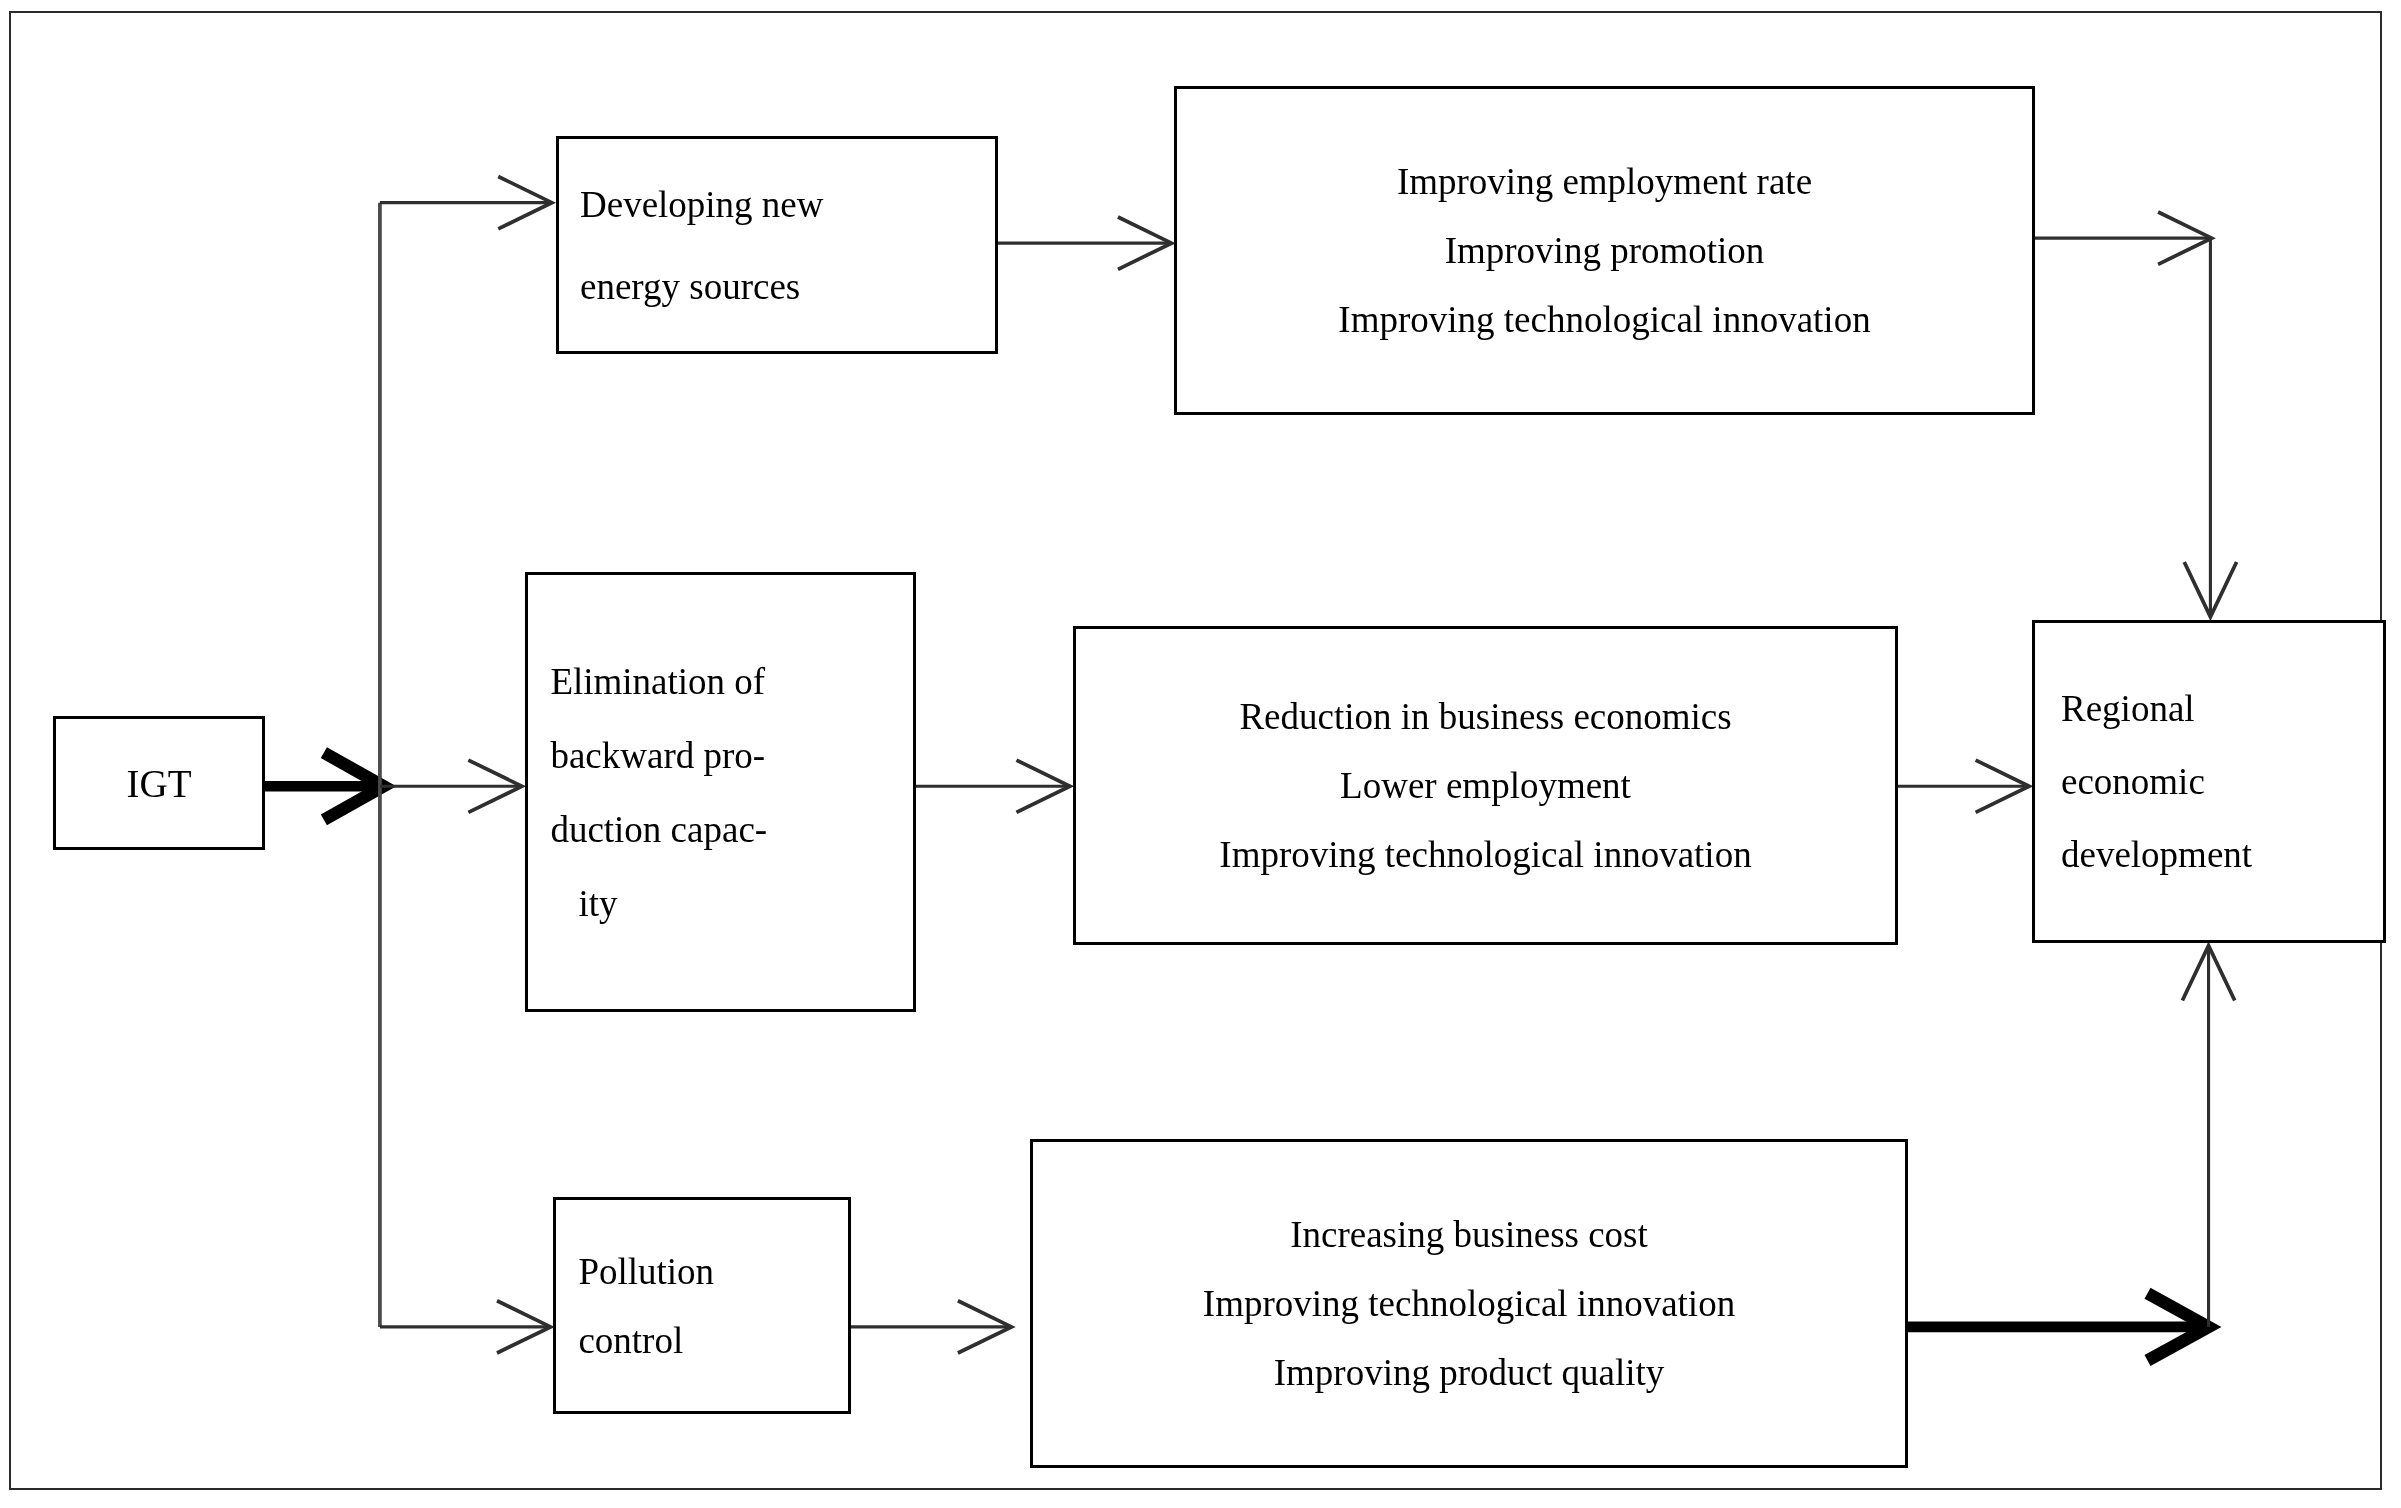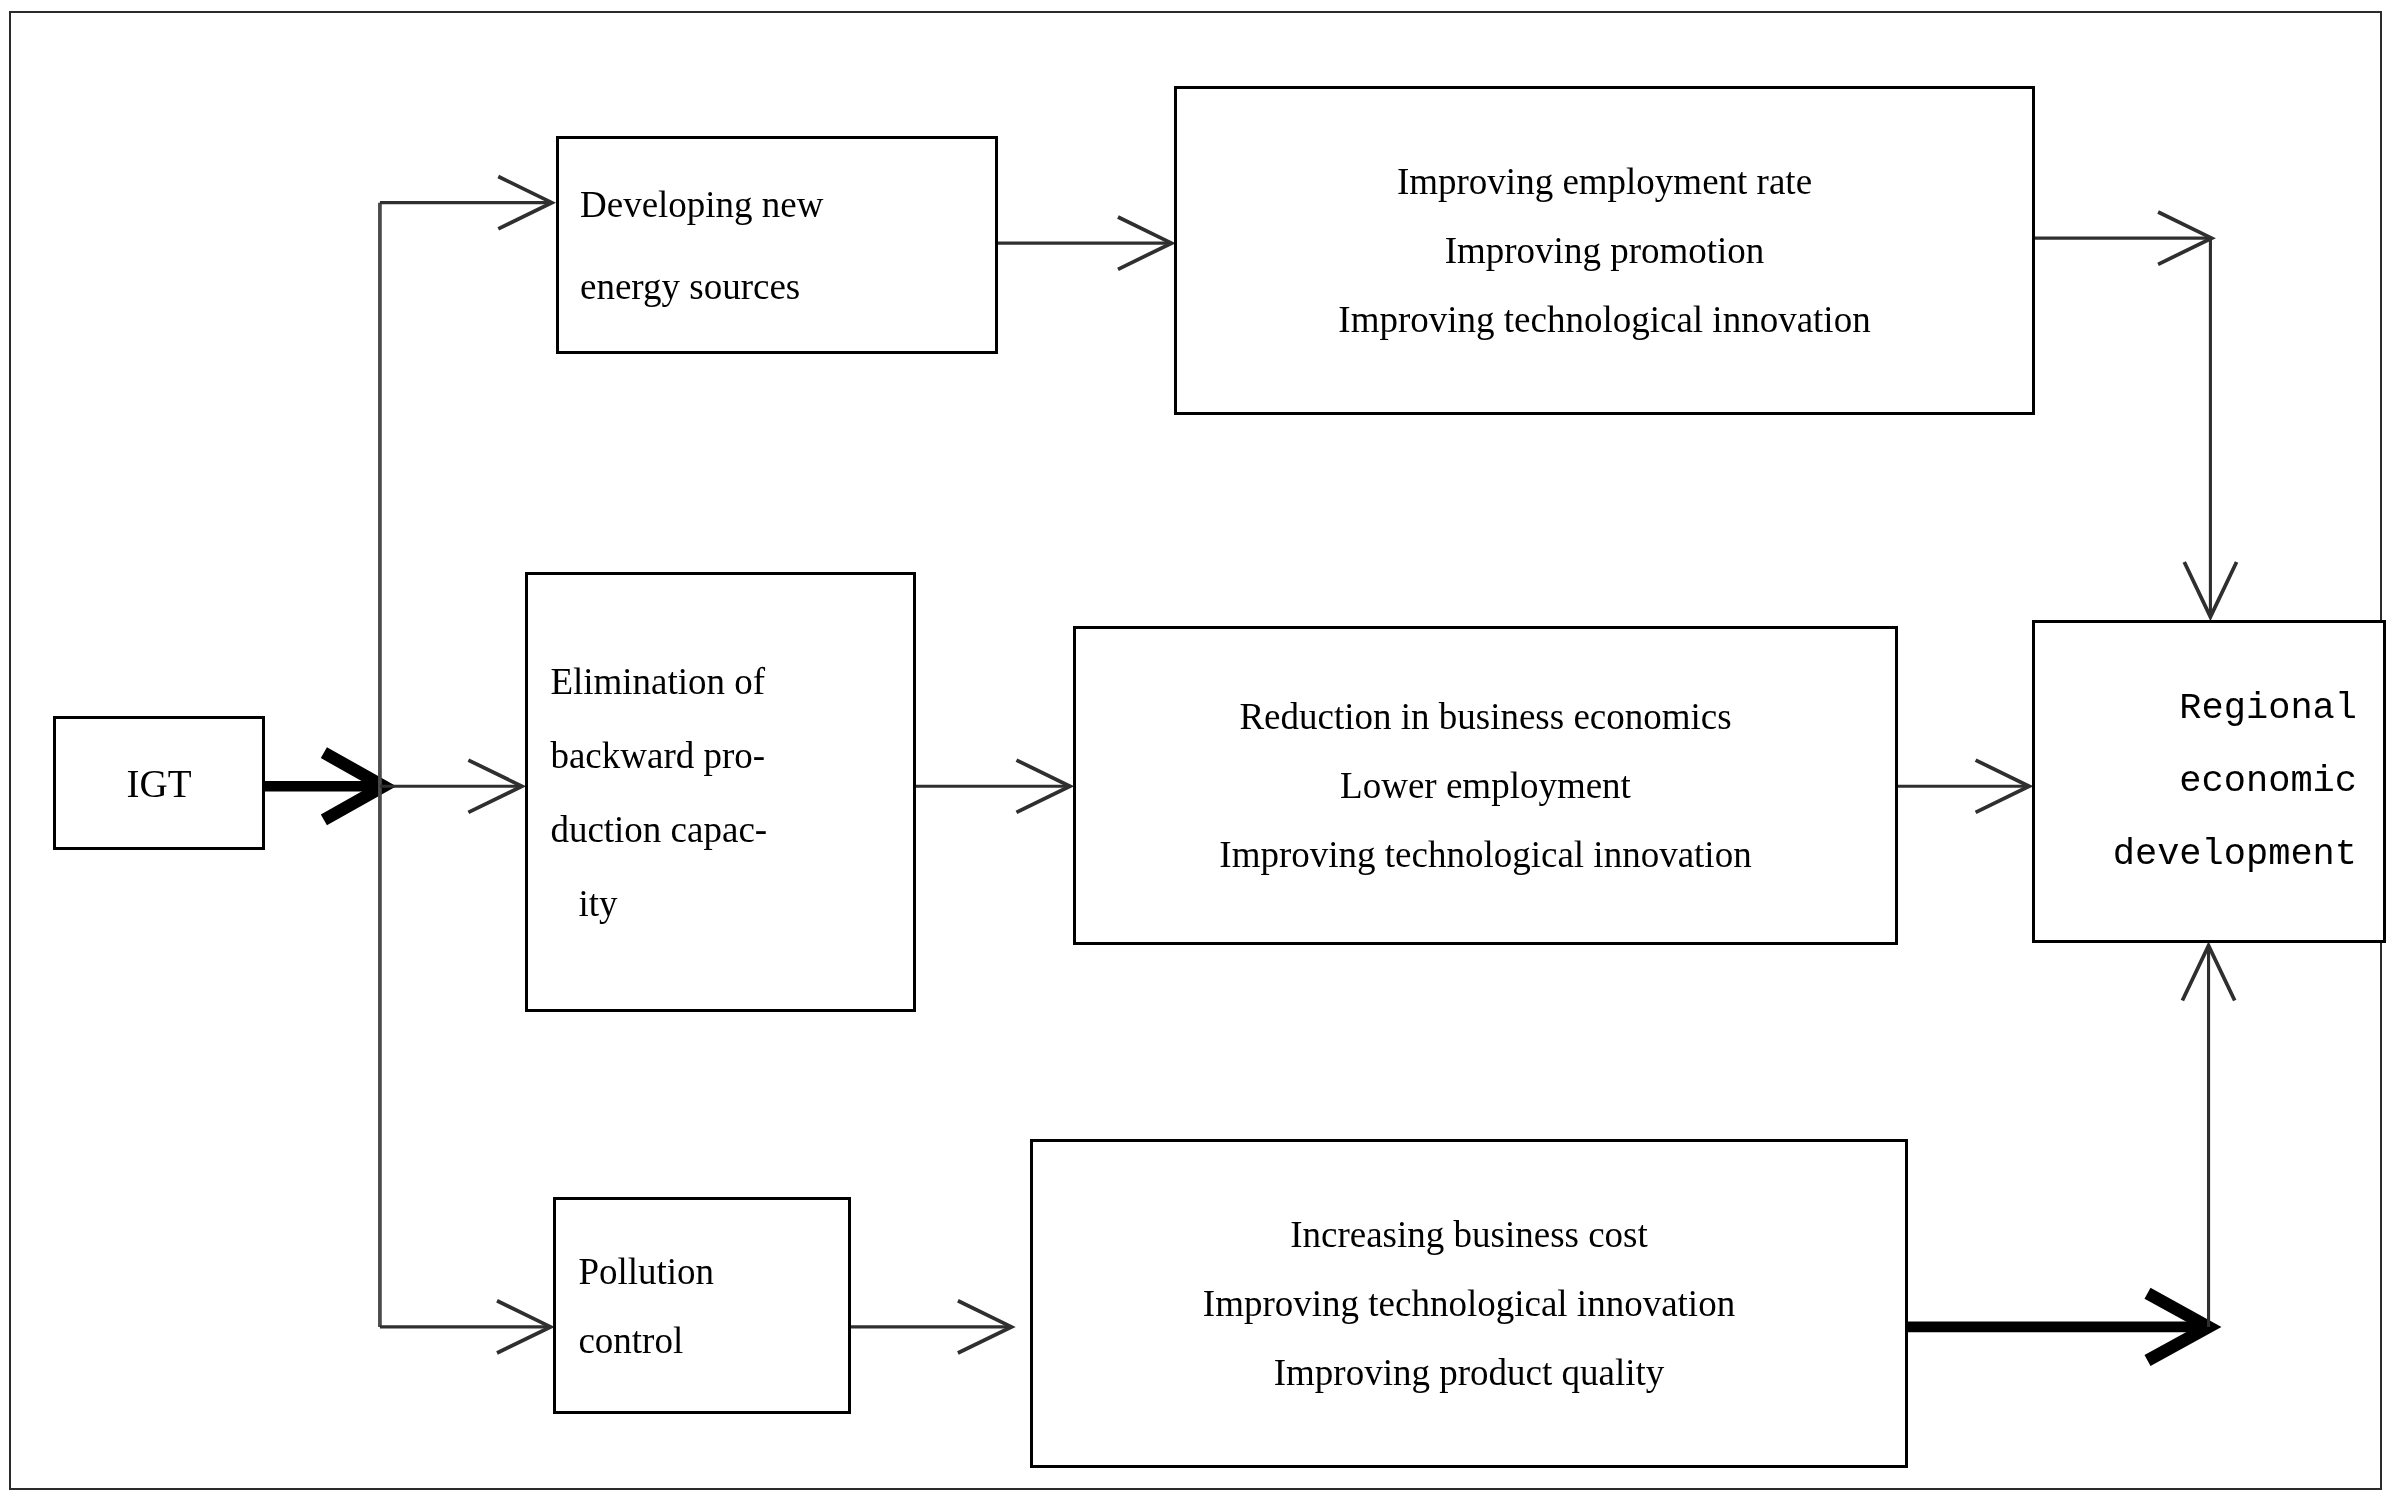--- a/index.html
+++ b/index.html
@@ -61,21 +61,21 @@
 
   #n-out2{ left:1073px; top:626px; width:825px; height:319px; font-size:37px; }
   #n-out2 .ln{ margin-bottom:32px; }
   #n-out2 .ln:last-child{ margin-bottom:0; }
 
   #n-out3{ left:1030px; top:1139px; width:878px; height:329px; font-size:37px; }
   #n-out3 .ln{ margin-bottom:32px; }
   #n-out3 .ln:last-child{ margin-bottom:0; }
 
   #n-regional{ left:2032px; top:620px; width:354px; height:323px; font-size:37px; padding:0 26px;}
-  #n-regional .ln{ text-align:right; margin-bottom:36px;font-family:Liberation Mono, monospace; }
+  #n-regional .ln{ text-align:left; margin-bottom:36px; }
   #n-regional .ln:last-child{ margin-bottom:0; }
 
   #wires{ position:absolute; left:0; top:0; width:2401px; height:1509px; z-index:2; }
 </style>
 </head>
 <body>
 
 <div id="stage">
 
   <div id="frame"></div>

